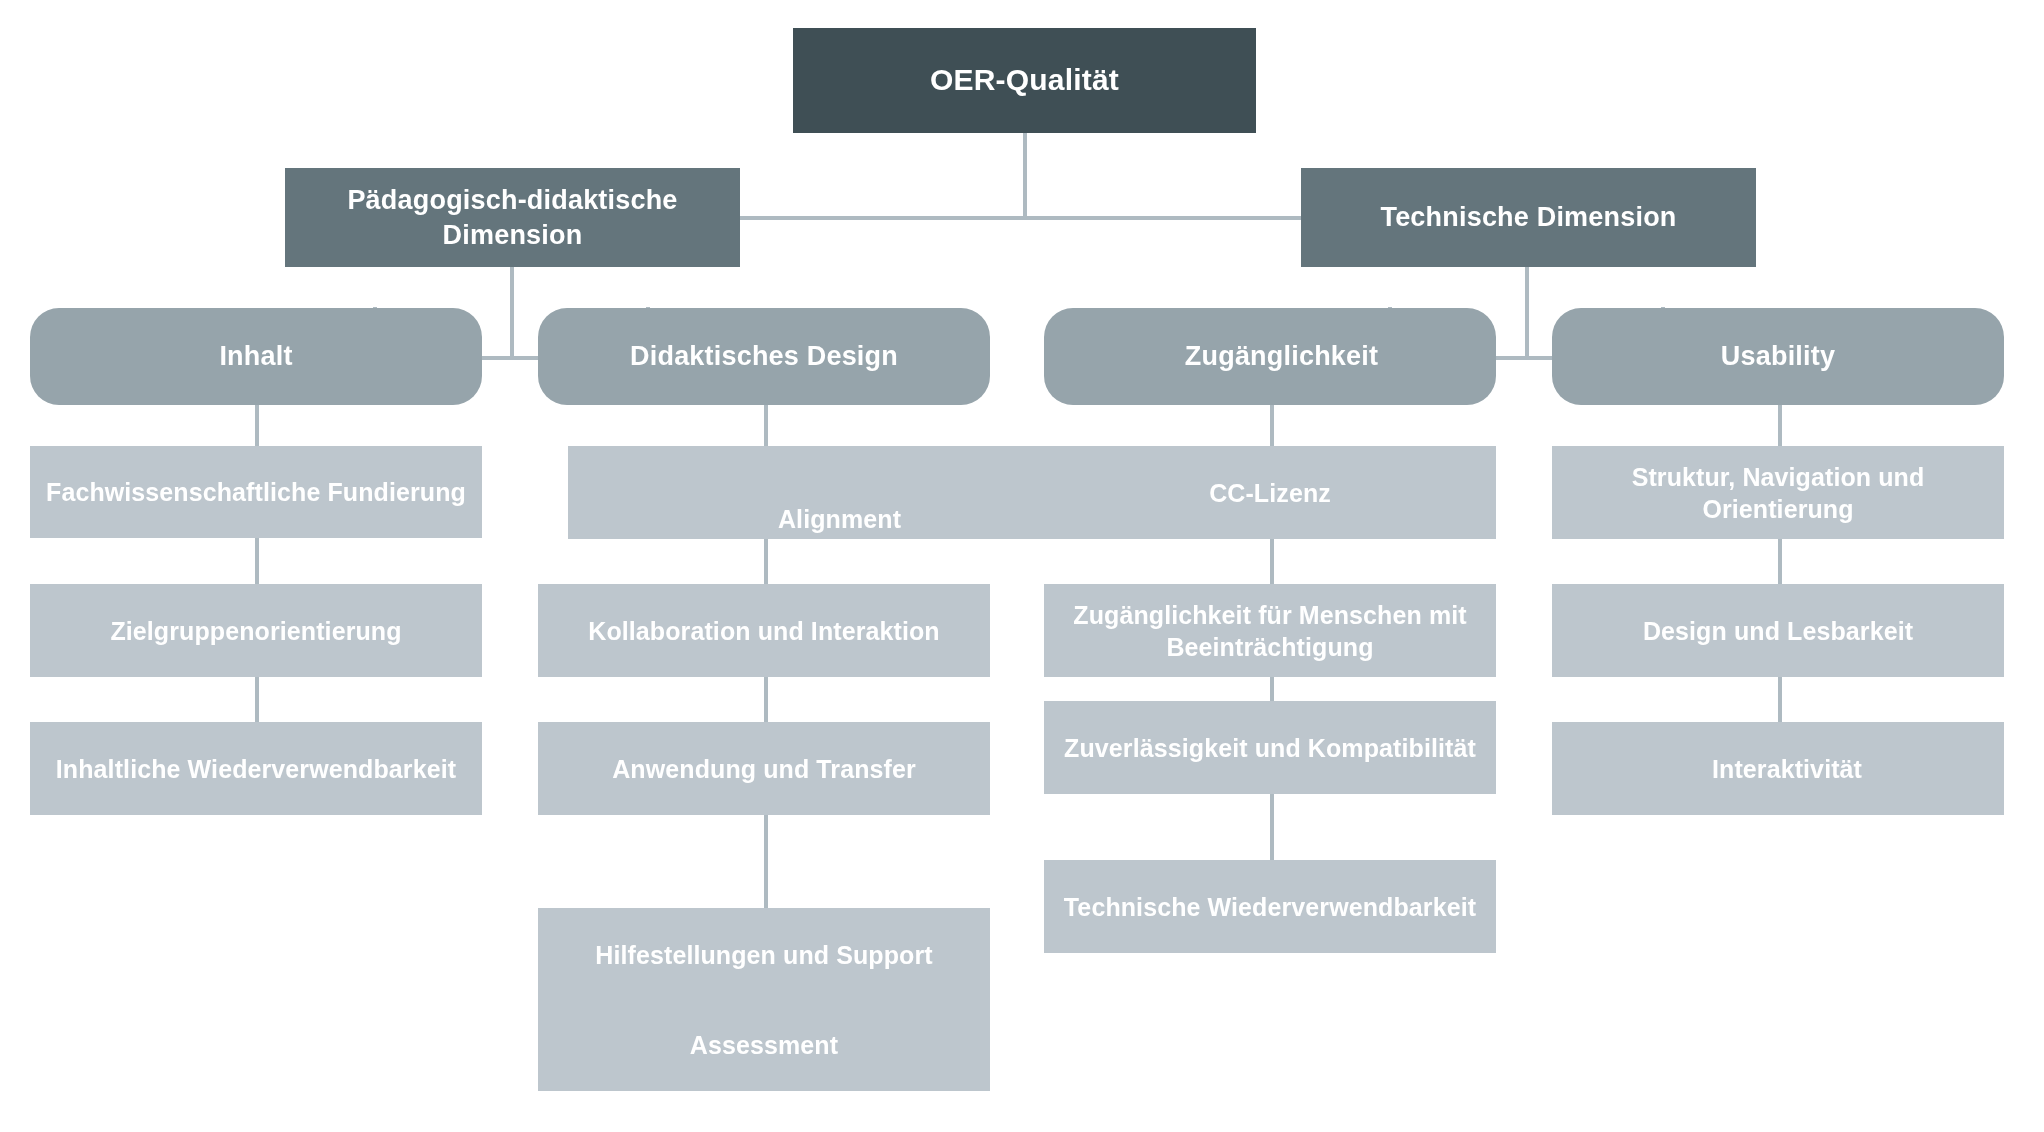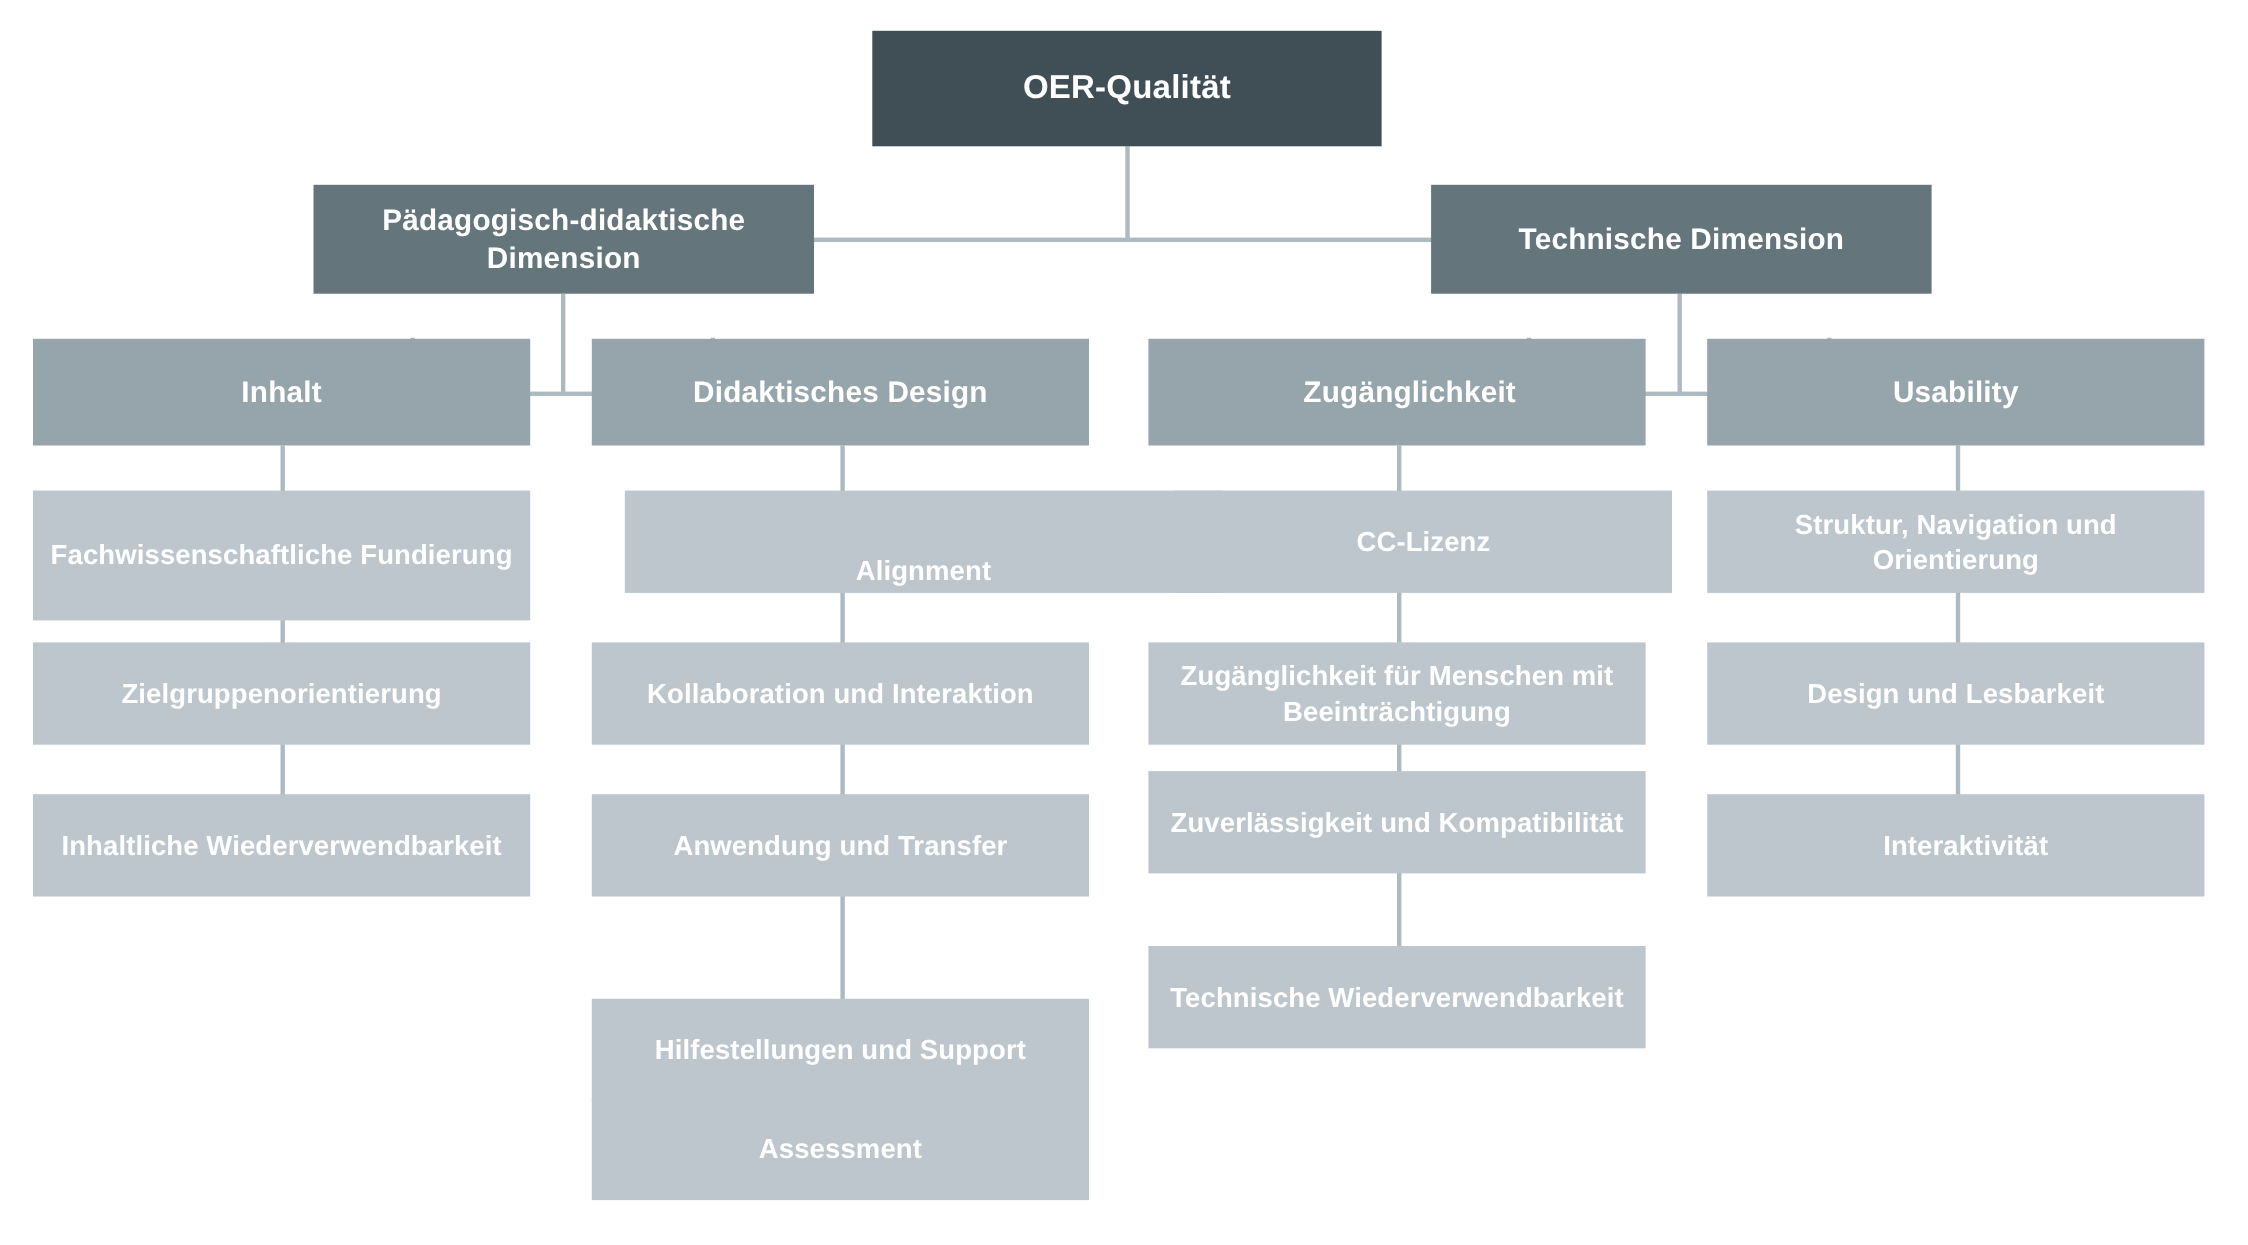--- a/index.html
+++ b/index.html
@@ -25,21 +25,21 @@
     text-align: center;
     color: #ffffff;
     font-weight: bold;
     line-height: 1.28;
     padding: 4px 10px;
     z-index: 2;
   }
 
   .level-root   { background: #3f4f55; font-size: 30px; letter-spacing: .2px; }
   .level-dim    { background: #64757c; font-size: 27px; letter-spacing: .2px; }
-  .level-cat    { background: #96a4ab; font-size: 27px; letter-spacing: .2px; }
+  .level-cat    { background: #96a4ab; font-size: 27px; letter-spacing: .2px; border-radius: 29px; }
   .level-leaf   { background: #bdc6cd; font-size: 25px; letter-spacing: .1px; }
 
   .node span { display: block; width: 100%; }
 
   .conn {
     position: absolute;
     background: #aebac1;
     z-index: 1;
   }
   .conn-v { width: 4px; }
@@ -89,21 +89,21 @@
   <div class="node level-cat" style="left:538px; top:308px; width:452px; height:97px;">
     <span>Didaktisches Design</span>
   </div>
   <div class="node level-cat" style="left:1044px; top:308px; width:452px; height:97px;padding-left:33px;">
     <span>Zugänglichkeit</span>
   </div>
   <div class="node level-cat" style="left:1552px; top:308px; width:452px; height:97px;">
     <span>Usability</span>
   </div>
 
-  <div class="node level-leaf" style="left:30px; top:446px; width:452px; height:118px;">
+  <div class="node level-leaf" style="left:30px; top:446px; width:452px; height:92px;">
     <span>Fachwissenschaftliche Fundierung</span>
   </div>
   <div class="node level-leaf" style="left:30px; top:584px; width:452px; height:93px;">
     <span>Zielgruppenorientierung</span>
   </div>
   <div class="node level-leaf" style="left:30px; top:722px; width:452px; height:93px;">
     <span>Inhaltliche Wiederverwendbarkeit</span>
   </div>
 
   <div class="node level-leaf" style="left:568px; top:446px; width:543px; height:93px;align-items:flex-end;">
@@ -115,21 +115,21 @@
   <div class="node level-leaf" style="left:538px; top:722px; width:452px; height:93px;">
     <span>Anwendung und Transfer</span>
   </div>
   <div class="node level-leaf" style="left:538px; top:908px; width:452px; height:93px;">
     <span>Hilfestellungen und Support</span>
   </div>
   <div class="node level-leaf" style="left:538px; top:998px; width:452px; height:93px;">
     <span>Assessment</span>
   </div>
 
-  <div class="node level-leaf" style="left:1044px; top:446px; width:452px; height:93px;margin-left:24px;">
+  <div class="node level-leaf" style="left:1044px; top:446px; width:452px; height:93px;">
     <span>CC-Lizenz</span>
   </div>
   <div class="node level-leaf" style="left:1044px; top:584px; width:452px; height:93px;">
     <span>Zugänglichkeit für Menschen mit Beeinträchtigung</span>
   </div>
   <div class="node level-leaf" style="left:1044px; top:701px; width:452px; height:93px;">
     <span>Zuverlässigkeit und Kompatibilität</span>
   </div>
   <div class="node level-leaf" style="left:1044px; top:860px; width:452px; height:93px;">
     <span>Technische Wiederverwendbarkeit</span>

